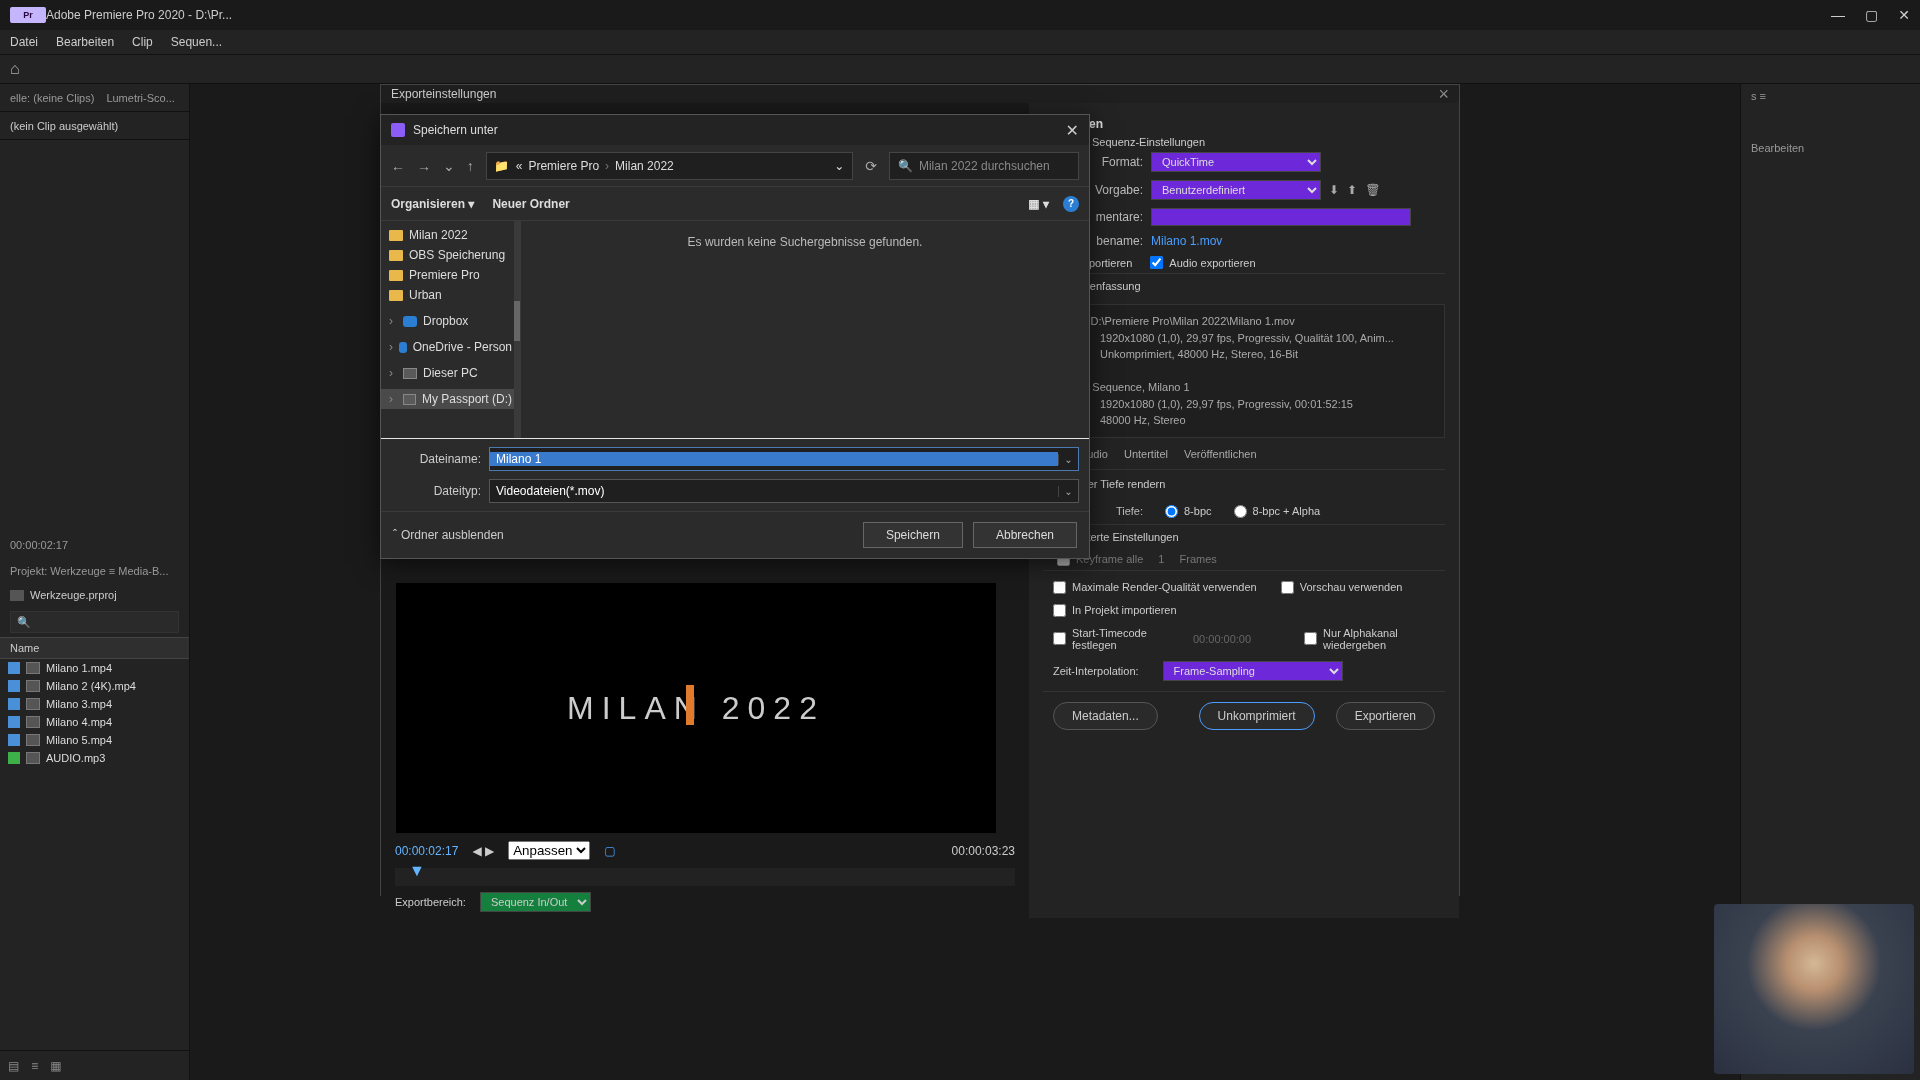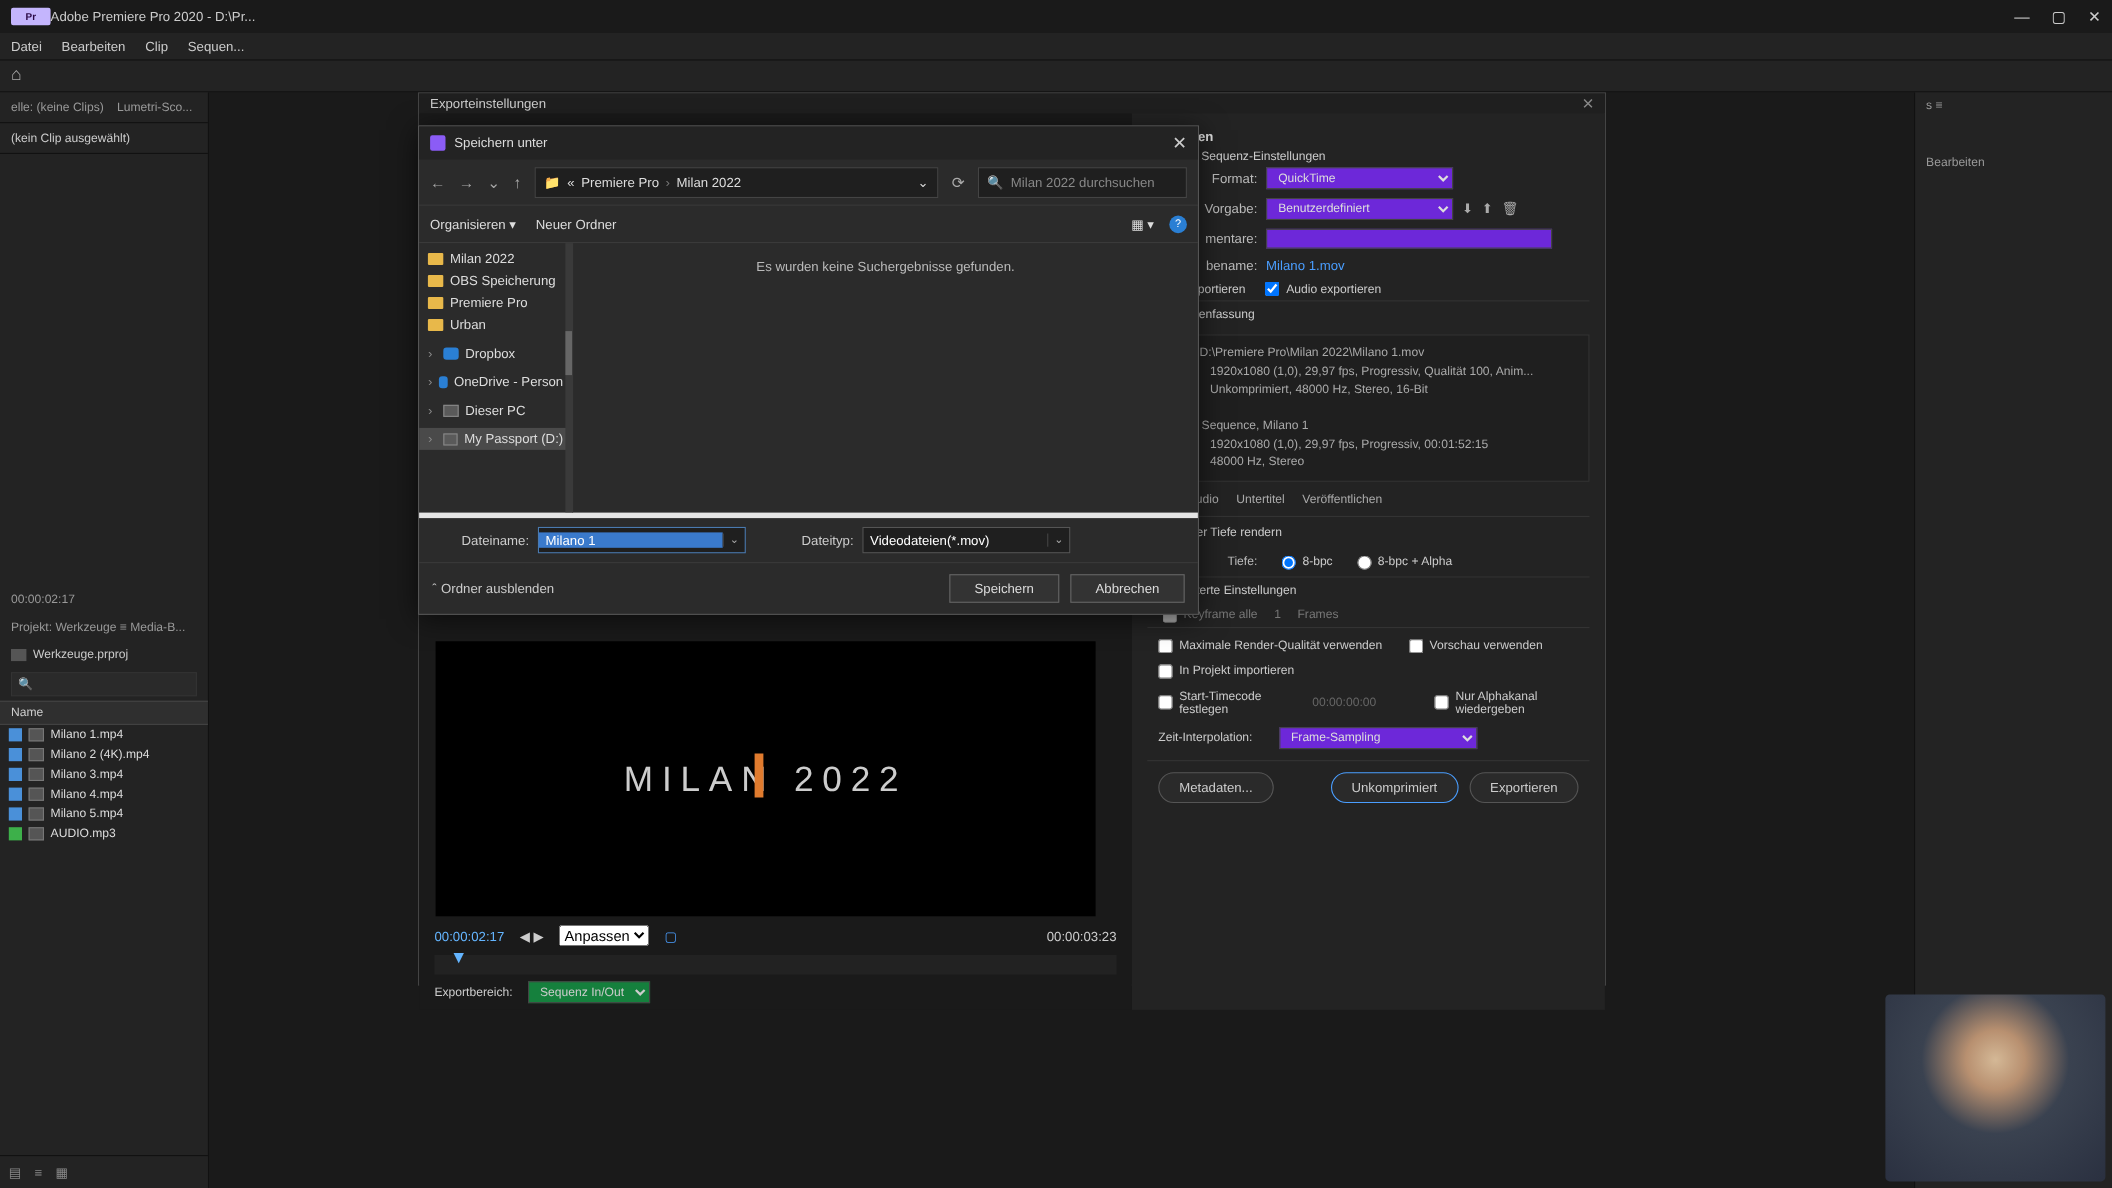--- a/index.html
+++ b/index.html
@@ -55,21 +55,21 @@
 .export-right select, .export-right input[type=text] { background: #6d28d9; border: 1px solid #444; color: #ddd; padding: 2px 6px; font-size: 11px; }
 .chk { display: flex; align-items: center; gap: 6px; font-size: 11px; color: #ccc; }
 .chk input { width: 13px; height: 13px; }
 .summary-box { background: #1f1f1f; border: 1px solid #333; padding: 8px; font-size: 11px; color: #aaa; margin: 6px 0; line-height: 1.5; }
 .tab-row { display: flex; gap: 16px; border-bottom: 1px solid #333; padding: 4px 0; margin-top: 6px; color: #aaa; font-size: 11px; }
 .tab-row .active { color: #fff; border-bottom: 2px solid #4a9eff; padding-bottom: 3px; }
 .accord { padding: 6px 0; border-top: 1px solid #333; display: flex; align-items: center; gap: 6px; color: #ccc; font-size: 11px; }
 .radio-row { display: flex; gap: 22px; padding: 6px 0 6px 112px; font-size: 11px; }
 .bottom-checks { padding: 10px; border-top: 1px solid #333; display: flex; flex-direction: column; gap: 10px; font-size: 11px; color: #ccc; }
 .bottom-checks .row-c { display: flex; gap: 24px; align-items: center; }
-.btn-row { display: flex; gap: 10px; padding: 10px; border-top: 1px solid #333; justify-content: flex-start; }
+.btn-row { display: flex; gap: 21px; padding: 10px; border-top: 1px solid #333; justify-content: flex-start; }
 .pp-btn { background: #2a2a2a; border: 1px solid #555; color: #ccc; padding: 6px 18px; font-size: 12px; border-radius: 14px; cursor: pointer; }
 .pp-btn.primary { border-color: #4a9eff; }
 
 
 .preview-frame { margin-top: 480px; margin-left: 15px; width: 600px; height: 250px; background: #000; display: flex; align-items: center; justify-content: center; color: #ccc; font-size: 32px; letter-spacing: 8px; position: relative; }
 .preview-frame .orange-bar { position: absolute; left: 290px; top: 102px; width: 8px; height: 40px; background: #e07b2e; }
 .player-controls { display: flex; align-items: center; padding: 8px 14px; color: #64b5ff; font-size: 12px; gap: 14px; }
 .player-controls .right { margin-left: auto; color: #ccc; }
 .player-row2 { display: flex; align-items: center; padding: 6px 14px; gap: 14px; font-size: 11px; color: #ccc; }
 .player-row2 select { background: #15803d; border: 1px solid #444; color: #ccc; font-size: 11px; padding: 2px 6px; }
@@ -77,33 +77,33 @@
 
 .saveas { position: absolute; left: 190px; top: 30px; width: 710px; height: 445px; background: #2b2b2b; border: 1px solid #555; z-index: 50; display: flex; flex-direction: column; box-shadow: 0 4px 24px rgba(0,0,0,.6); }
 .saveas-title { height: 30px; background: #232323; display: flex; align-items: center; padding: 0 10px; color: #ddd; font-size: 12px; }
 .saveas-title .pr-icon2 { width: 14px; height: 14px; background: #8b5cf6; border-radius: 2px; margin-right: 8px; }
 .saveas-title .x { margin-left: auto; color: #ccc; font-size: 16px; cursor: pointer; }
 .saveas-nav { height: 42px; display: flex; align-items: center; padding: 0 10px; gap: 12px; border-bottom: 1px solid #3a3a3a; }
 .nav-btn { color: #aaa; font-size: 14px; cursor: pointer; }
 .breadcrumb { flex: 1; background: #1f1f1f; border: 1px solid #444; height: 28px; display: flex; align-items: center; padding: 0 8px; color: #ddd; font-size: 12px; gap: 6px; }
 .breadcrumb .sep { color: #777; }
 .search-box { width: 190px; background: #1f1f1f; border: 1px solid #444; height: 28px; display: flex; align-items: center; padding: 0 8px; color: #888; font-size: 12px; gap: 6px; }
-.saveas-toolbar { height: 34px; display: flex; align-items: center; padding: 0 10px; gap: 18px; color: #ddd; font-size: 12px; border-bottom: 1px solid #3a3a3a; }
+.saveas-toolbar { height: 34px; display: flex; align-items: center; padding: 0 10px; gap: 18px; color: #ddd; font-size: 12px; border-bottom: 1px solid #3a3a3a; font-weight: bold; }
 .saveas-toolbar .right-tools { margin-left: auto; display: flex; gap: 14px; align-items: center; }
 .saveas-body { flex: 1; display: flex; }
 .folder-tree { width: 140px; border-right: 1px solid #3a3a3a; padding: 4px 0; overflow: hidden; position: relative; }
 .tree-item { display: flex; align-items: center; padding: 3px 8px; color: #ddd; font-size: 12px; gap: 6px; cursor: pointer; white-space: nowrap; }
 .tree-item.selected { background: #4a4a4a; }
 .folder-icon { width: 14px; height: 11px; background: #e8b84a; border-radius: 1px; }
 .drive-icon { width: 14px; height: 11px; background: #5a5a5a; border: 1px solid #888; }
 .cloud-icon { width: 14px; height: 11px; background: #2a7fd4; border-radius: 3px; }
 .tree-scroll { position: absolute; right: 0; top: 0; bottom: 0; width: 6px; background: #3a3a3a; }
 .tree-thumb { position: absolute; right: 0; top: 80px; width: 6px; height: 40px; background: #666; }
 .file-area { flex: 1; display: flex; align-items: flex-start; justify-content: center; padding-top: 14px; color: #bbb; font-size: 12px; }
-.saveas-inputs { padding: 8px 10px; border-top: 5px solid #e5e5e5; display: flex; flex-direction: row; gap: 8px; }
+.saveas-inputs { padding: 8px 10px; border-top: 1px solid #e5e5e5; display: flex; flex-direction: column; gap: 8px; }
 .input-row { display: flex; align-items: center; gap: 8px; }
 .input-row label { width: 90px; text-align: right; color: #ccc; font-size: 12px; }
 .input-row .field { flex: 1; background: #1f1f1f; border: 1px solid #4a7aaf; height: 24px; display: flex; align-items: center; }
 .input-row .field.combo { border-color: #555; }
 .input-row input { flex: 1; background: transparent; border: none; color: #fff; font-size: 12px; padding: 0 6px; outline: none; }
 .input-row input::selection { background: #3a7acc; }
 .drop-arrow { width: 20px; text-align: center; color: #aaa; font-size: 10px; border-left: 1px solid #444; cursor: pointer; }
 .saveas-footer { display: flex; align-items: center; padding: 10px 12px; border-top: 1px solid #3a3a3a; }
 .hide-folders { color: #ccc; font-size: 12px; cursor: pointer; display: flex; align-items: center; gap: 4px; }
 .saveas-buttons { margin-left: auto; display: flex; gap: 10px; }

